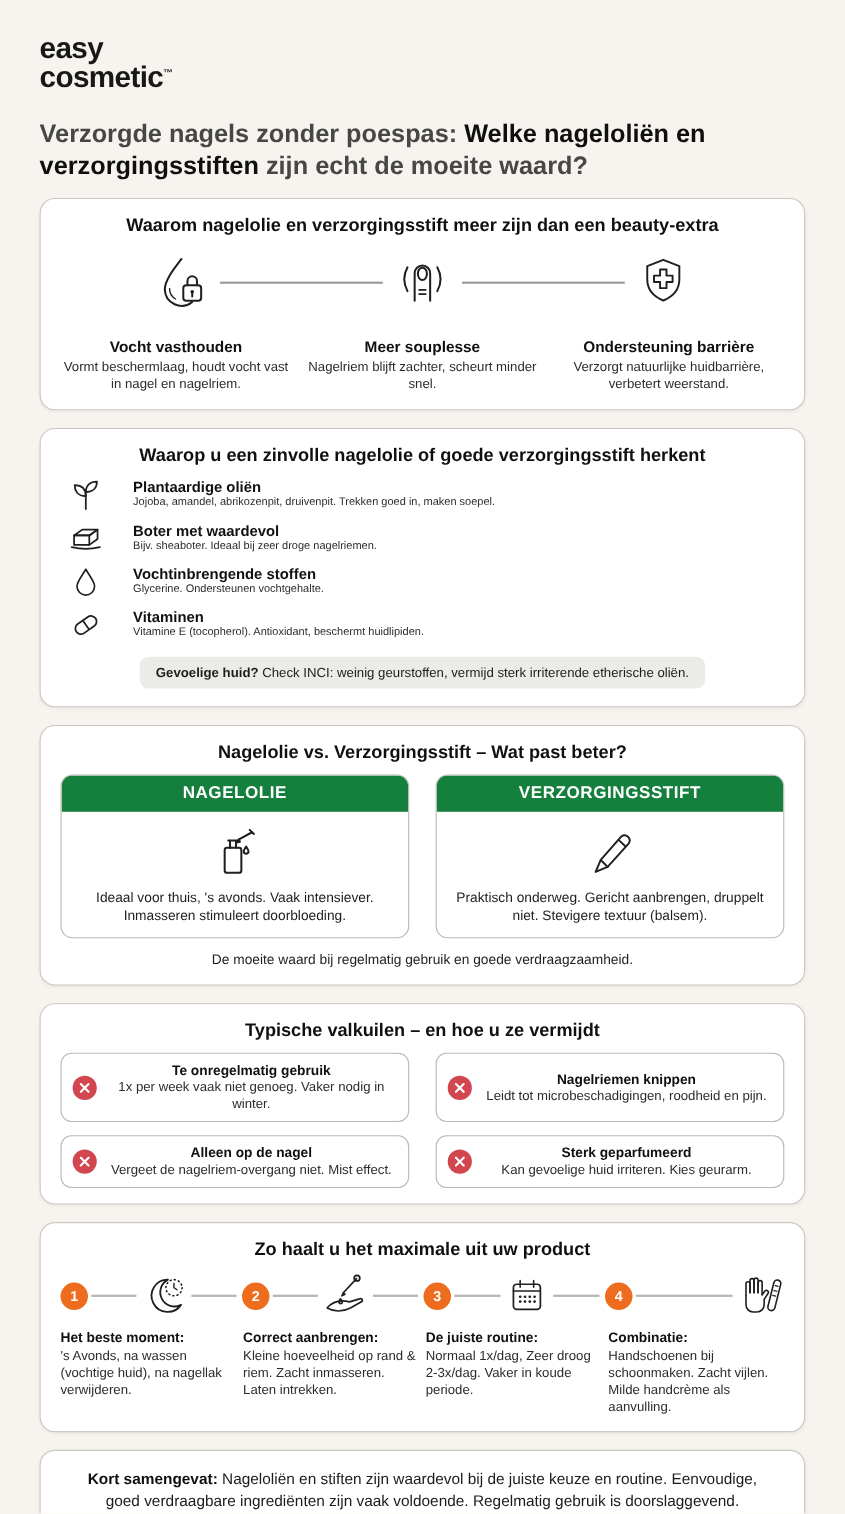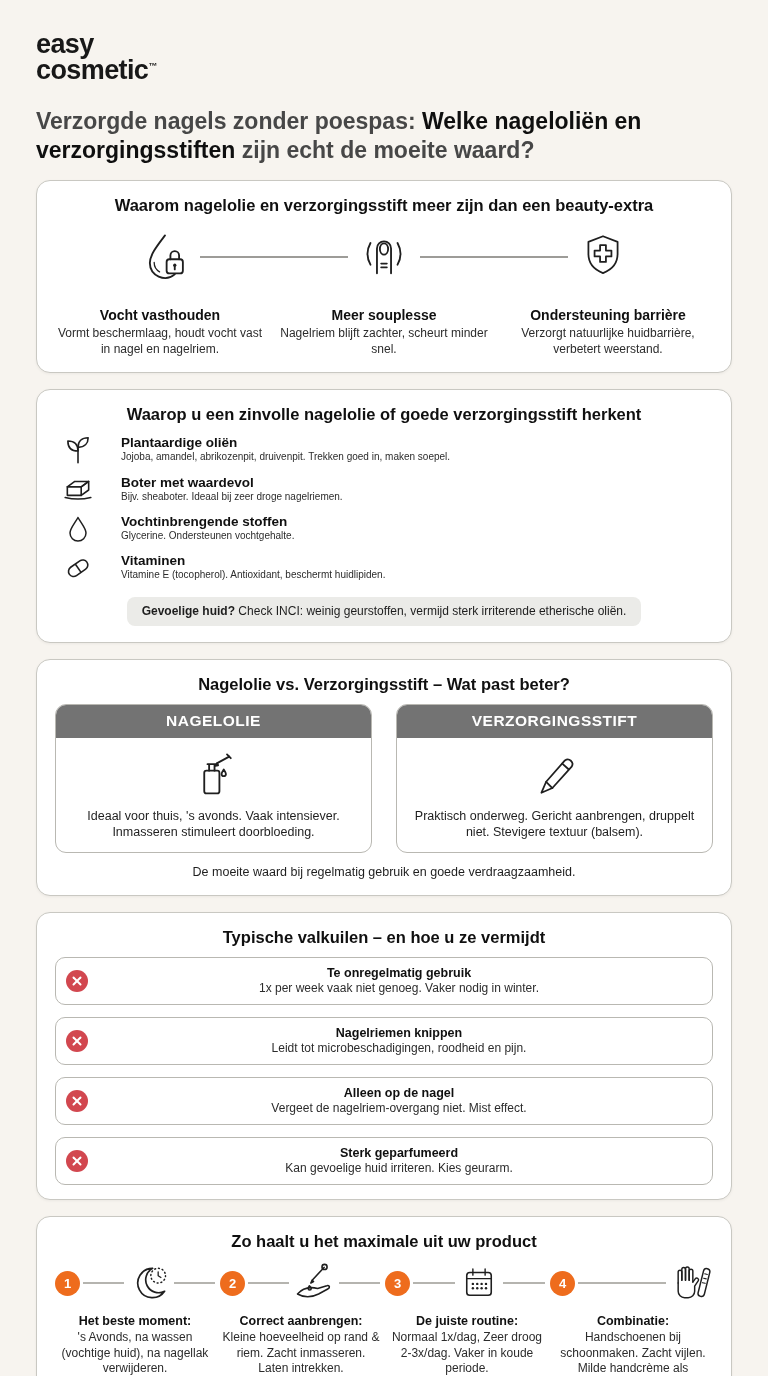--- a/index.html
+++ b/index.html
@@ -33,42 +33,42 @@
   .ing-item{display:grid;grid-template-columns:38px 1fr;column-gap:24px;align-items:center;margin:8px 0 0;padding:0 4px}
   .ing-item .icn{display:flex;justify-content:center}
   .ing-item h3{font-size:13.5px;margin:0;color:#101010}
   .ing-item p{font-size:10px;margin:1px 0 0;line-height:1.25;color:#2c2c2c}
   .note-pill{margin:13px auto 2px;width:fit-content;background:#ebebe8;border-radius:8px;
              font-size:12px;padding:7px 15px;color:#1d1d1d;line-height:1.25}
   .note-pill b{font-weight:700}
   
   .vs-grid{display:grid;grid-template-columns:1fr 1fr;gap:0 24px;margin-top:4px}
   .vs-col{border:1.5px solid #b9b8b2;border-radius:11px;overflow:hidden;background:#fff}
-  .vs-head{background:#737373;color:#fff;text-align:center;font-weight:700;font-size:15.5px;
+  .vs-head{background:#15803d;color:#fff;text-align:center;font-weight:700;font-size:15.5px;
            letter-spacing:.5px;padding:7px 0 8px}
   .vs-body{padding:8px 12px 12px;text-align:center}
   .vs-body .icn{height:58px;display:flex;align-items:center;justify-content:center}
   .vs-body p{font-size:12.5px;margin:4px 0 0;line-height:1.3;color:#1e1e1e}
   .vs-foot{text-align:center;font-size:12.5px;margin:12px 0 2px;color:#1e1e1e}
   
-  .pit-grid{display:grid;grid-template-columns:1fr;gap:12px 24px;margin-top:4px}
+  .pit-grid{display:grid;grid-template-columns:1fr 1fr;gap:12px 24px;margin-top:4px}
   .pit-box{border:1.5px solid #b9b8b2;border-radius:10px;padding:8px 10px;display:flex;align-items:center;gap:8px;background:#fff}
   .x-badge{flex:0 0 auto;width:22px;height:22px;border-radius:50%;background:#d2474f;
            display:flex;align-items:center;justify-content:center}
   .pit-txt{flex:1;text-align:center}
   .pit-txt h3{font-size:12.5px;margin:0;color:#101010}
   .pit-txt p{font-size:12px;margin:1px 0 0;line-height:1.25;color:#2c2c2c}
   
   .steps-top{display:grid;grid-template-columns:1fr 1fr 1fr 1fr;margin-top:6px;column-gap:2px}
   .step-top{display:flex;align-items:center}
   .num{width:25px;height:25px;border-radius:50%;background:#ee6c1d;color:#fff;font-weight:700;
        font-size:13px;display:flex;align-items:center;justify-content:center;flex:0 0 auto}
   .sline{flex:1;height:1.5px;background:#b5b4af;margin:0 3px;min-width:8px}
   .sicon{flex:0 0 auto;display:flex}
-  .steps-txt{display:grid;grid-template-columns:1fr 1fr 1fr 1fr;gap:0 6px;text-align:center;margin-top:9px}
+  .steps-txt{display:grid;grid-template-columns:1fr 1fr 1fr 1fr;gap:0 6px;text-align:left;margin-top:9px}
   .steps-txt h3{font-size:12.5px;margin:0 0 2px;color:#101010}
   .steps-txt p{font-size:12px;margin:0;line-height:1.3;color:#2c2c2c}
   
   .sum{text-align:center;font-size:14px;line-height:1.4;margin:2px 4px;color:#1b1b1b}
   .sum b{font-weight:700;color:#0f0f0f}
   svg{display:block}
 </style>
 </head>
 <body>
 

